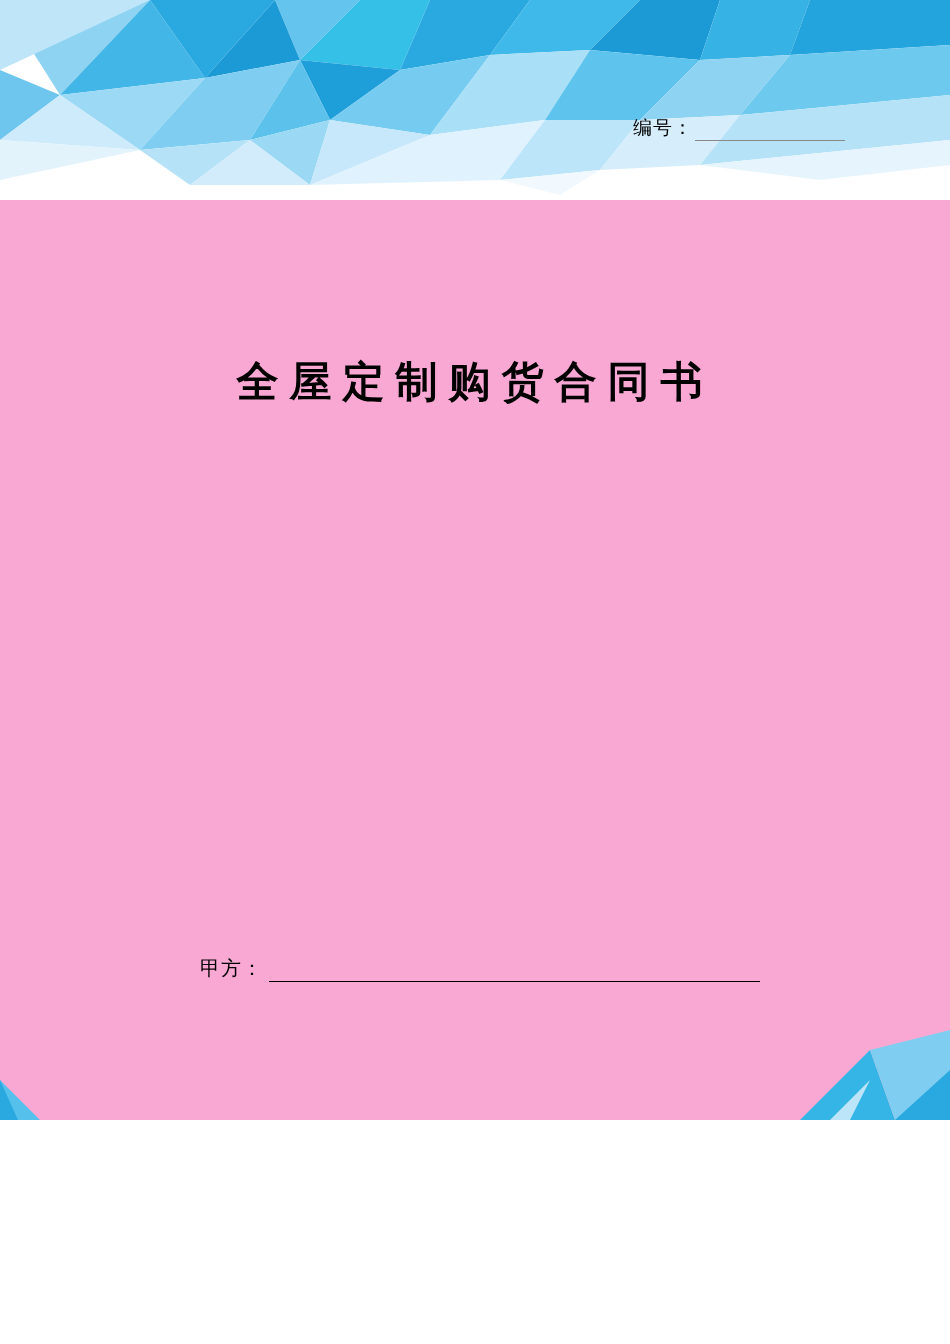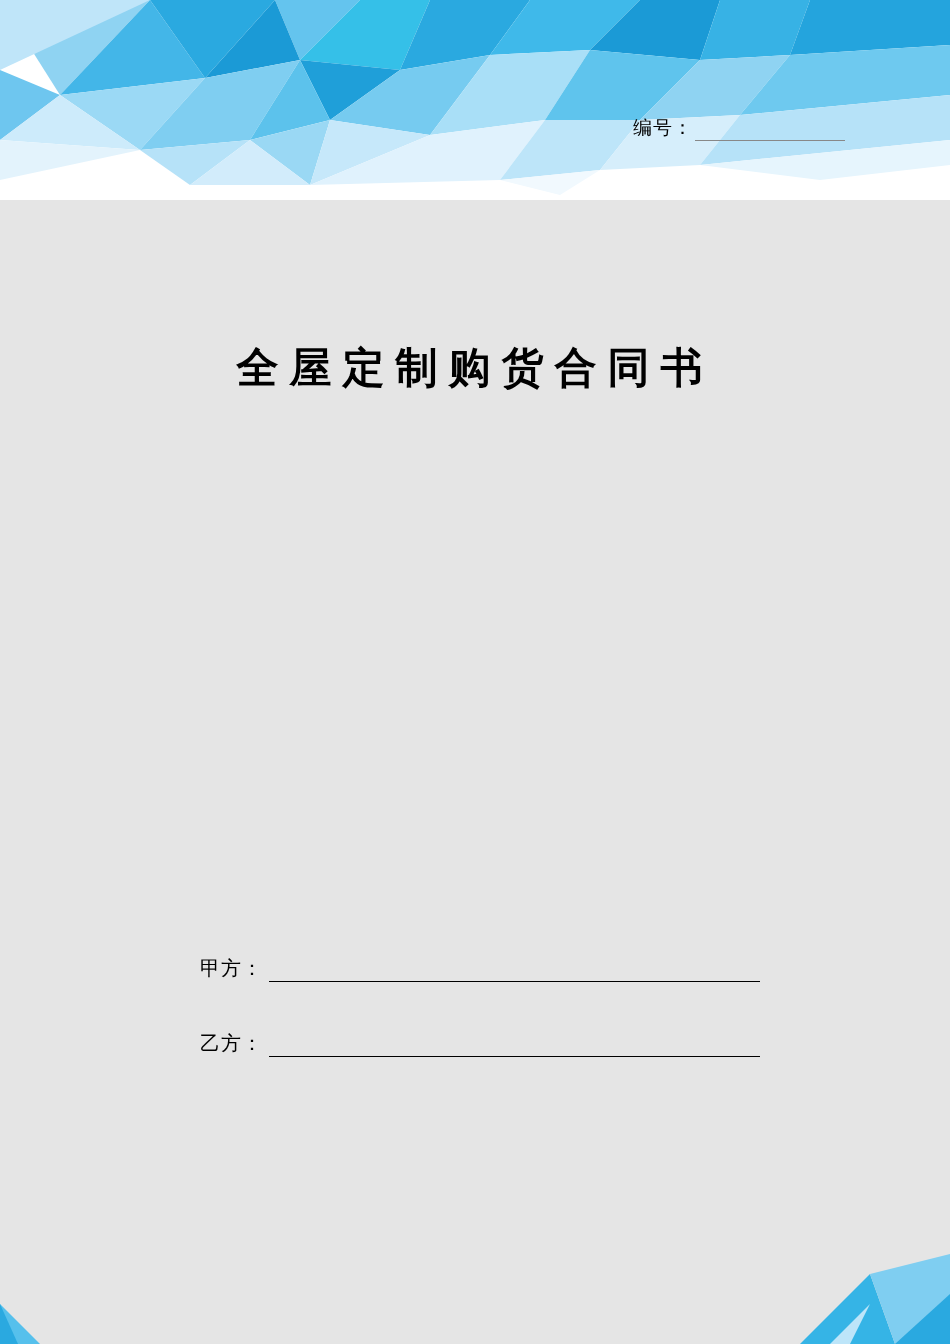--- a/index.html
+++ b/index.html
@@ -6,22 +6,22 @@
     margin: 0;
     padding: 0;
     background: #ffffff;
   }
   body {
     font-family: "Liberation Sans", sans-serif;
   }
   .page {
     position: relative;
     width: 950px;
-    height: 1344px;
-    background: #e5e5e5;
+    height: 1120px;
+    background: #f9a8d4;
     overflow: hidden;
   }
 
   
   .deco {
     position: absolute;
     pointer-events: none;
   }
   .deco-top {
     top: 0;
@@ -61,21 +61,21 @@
     display: inline-block;
     width: 150px;
     border-bottom: 1px solid #888888;
     height: 18px;
     margin-left: 2px;
   }
 
   
   .title {
     position: absolute;
-    top: 340px;
+    top: 354px;
     left: 0;
     width: 950px;
     text-align: center;
     font-size: 42px;
     font-weight: bold;
     letter-spacing: 11px;
     color: #000000;
     font-family: "DejaVu Sans", "Liberation Sans", sans-serif;
   }
 
@@ -157,24 +157,20 @@
     <span class="number-blank"></span>
   </div>
 
   <div class="title">全屋定制购货合同书</div>
 
   <div class="fields">
     <div class="field-row">
       <span class="field-label">甲方：</span>
       <span class="field-blank"></span>
     </div>
-    <div class="field-row">
-      <span class="field-label">乙方：</span>
-      <span class="field-blank"></span>
-    </div>
   </div>
 
   <div class="deco deco-bottom-right">
     <svg width="270" height="110" viewBox="0 0 270 110" xmlns="http://www.w3.org/2000/svg">
       <polygon points="120,110 190,40 215,110" fill="#35b4e6"></polygon>
       <polygon points="190,40 270,20 270,110 215,110" fill="#7fcef1"></polygon>
       <polygon points="215,110 270,60 270,110" fill="#2aa9e0"></polygon>
       <polygon points="150,110 190,70 170,110" fill="#bde5f9"></polygon>
     </svg>
   </div>

